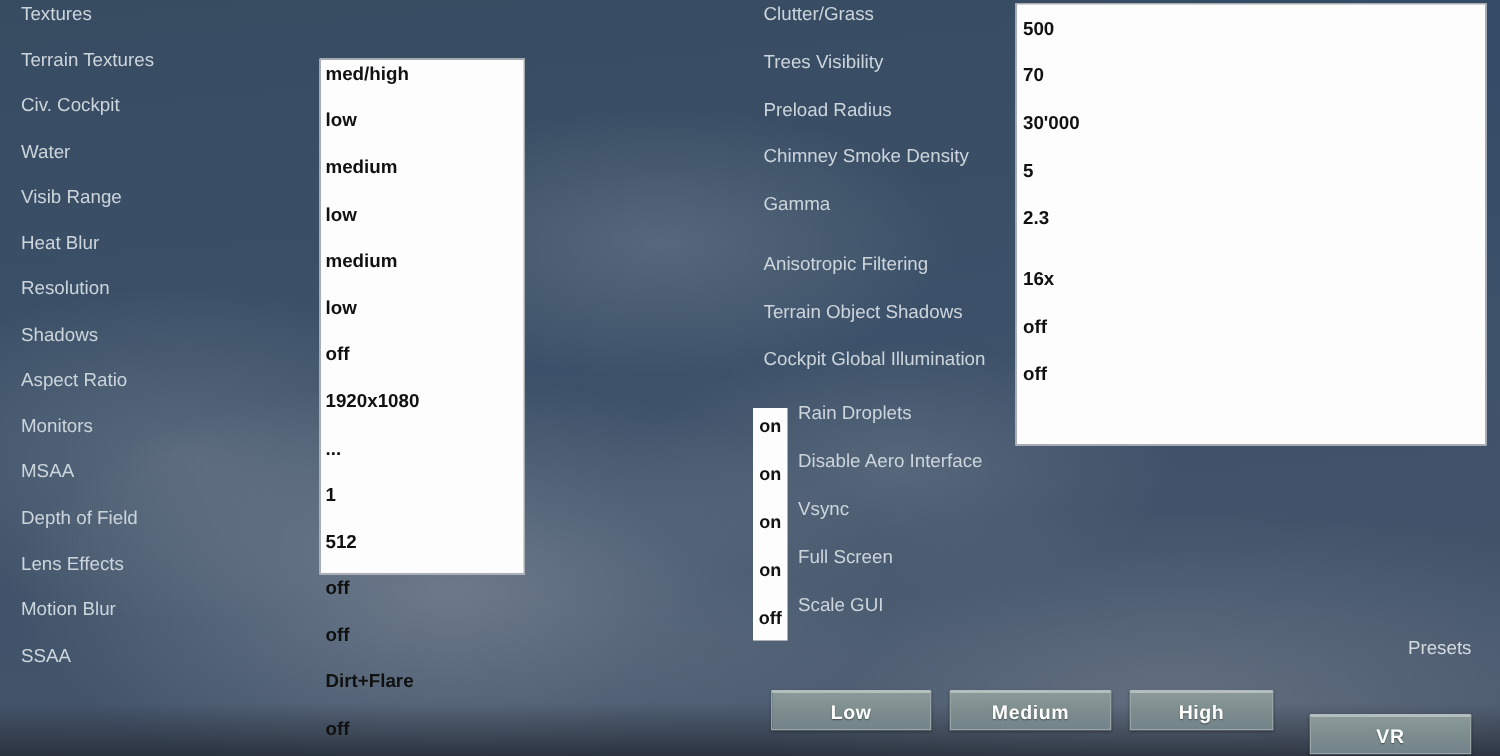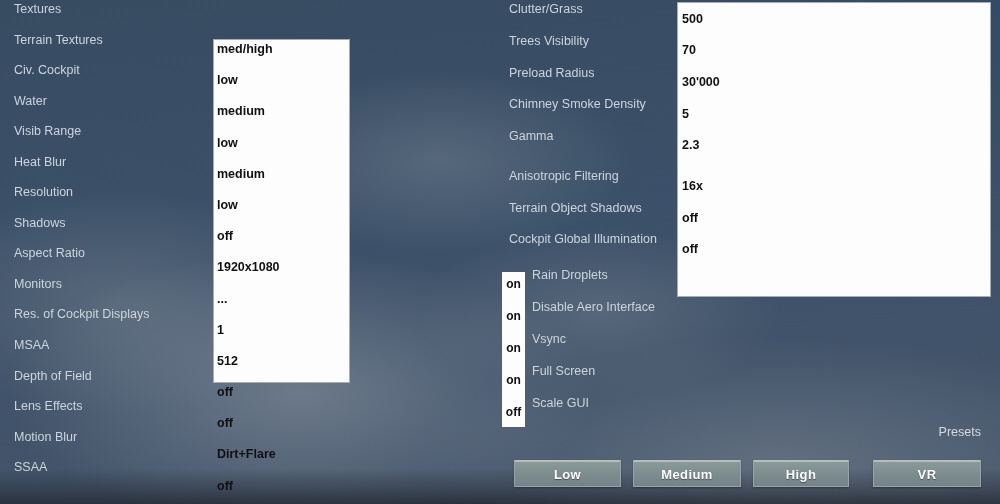--- a/index.html
+++ b/index.html
@@ -37,21 +37,21 @@
     color:#d3dbe1;font-size:12.5px;}
   .preset-btn{position:absolute;top:460px;height:27px;box-sizing:border-box;
     display:flex;align-items:center;justify-content:center;
     background:linear-gradient(180deg,#8a9998 0%,#7c8c8d 55%,#73838b 100%);
     border:1px solid #98a5a4;border-top:2px solid #b2bfbd;border-radius:1px;
     color:#fff;font-weight:bold;font-size:13px;letter-spacing:.4px;
     text-shadow:0 1px 1px rgba(0,0,0,.45);box-shadow:0 1px 2px rgba(0,0,0,.3);cursor:pointer;}
   #btn-low{left:514px;width:107px;}
   #btn-medium{left:633px;width:108px;}
   #btn-high{left:753px;width:96px;}
-  #btn-vr{left:873px;width:108px;}
+  #btn-vr{left:873px;width:108px;margin-top:16px;}
 </style>
 </head>
 <body>
 
 <div id="screen">
 
   <div class="col-labels" style="left:14px;top:2px;">
     <div class="lrow">
         <span class="lbl">Textures</span>
       </div>
@@ -74,23 +74,20 @@
         <span class="lbl">Resolution</span>
       </div>
     <div class="lrow">
         <span class="lbl">Shadows</span>
       </div>
     <div class="lrow">
         <span class="lbl">Aspect Ratio</span>
       </div>
     <div class="lrow">
         <span class="lbl">Monitors</span>
-      </div>
-    <div class="lrow">
-        <span class="lbl">Res. of Cockpit Displays</span>
       </div>
     <div class="lrow">
         <span class="lbl">MSAA</span>
       </div>
     <div class="lrow">
         <span class="lbl">Depth of Field</span>
       </div>
     <div class="lrow">
         <span class="lbl">Lens Effects</span>
       </div>

